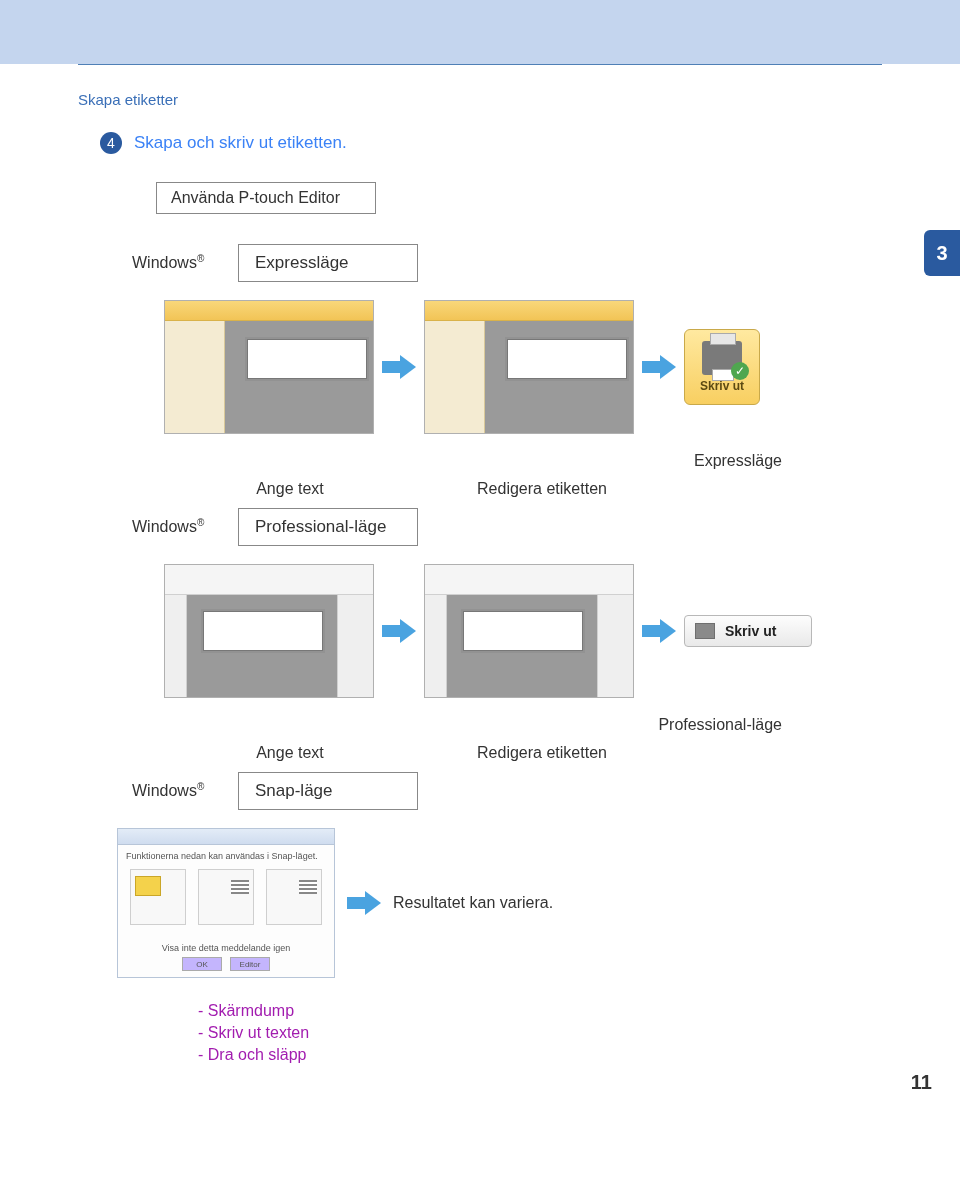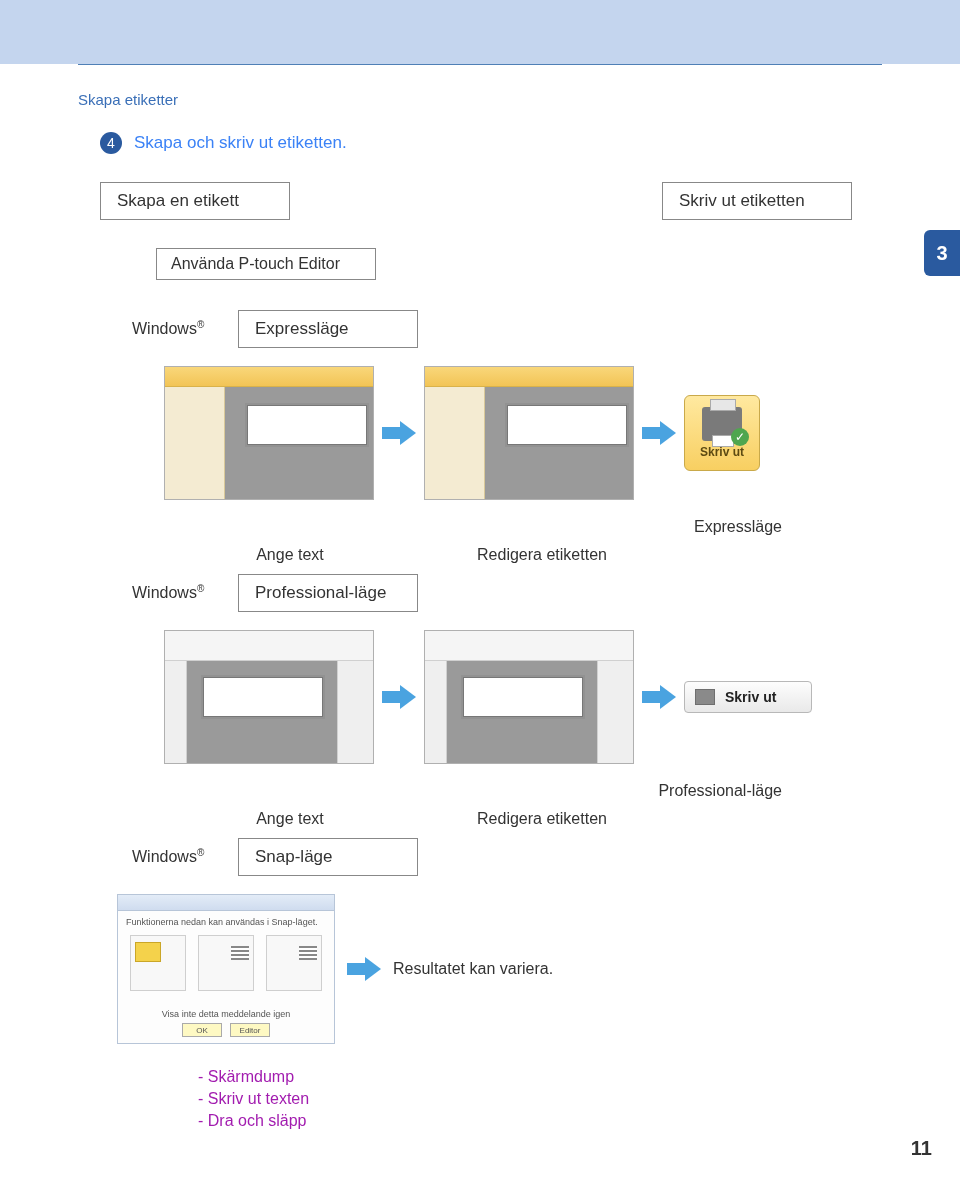--- a/index.html
+++ b/index.html
@@ -111,21 +111,21 @@
   }
   .snap-dialog .titlebar { height:16px; background:linear-gradient(#e3ecf7,#cfdcef); border-bottom:1px solid #b7c5d8; }
   .snap-dialog .hint { padding:6px 8px; font-size:9px; color:#555; }
   .snap-dialog .opts { display:flex; justify-content:space-around; padding:2px 6px 4px; }
   .snap-dialog .opt { width:56px; height:56px; border:1px solid #cfcfcf; background:#f8f8f8; position:relative; }
   .snap-dialog .opt .yel { position:absolute; left:4px; top:6px; width:26px; height:20px; background:#f4d24b; border:1px solid #caa628; }
   .snap-dialog .opt .lines { position:absolute; right:4px; top:10px; width:18px; height:14px; background:repeating-linear-gradient(#888,#888 2px,#fff 2px,#fff 4px);}
   .snap-dialog .foot { position:absolute; bottom:6px; left:0; right:0; display:flex; flex-direction:column; gap:4px; align-items:center;}
   .snap-dialog .foot .chk { font-size:9px; color:#555; }
   .snap-dialog .foot .btns { display:flex; gap:8px; }
-  .snap-dialog .foot .btn { width:40px; height:14px; border:1px solid #aaa; background:#fef9c3; font-size:8px; display:flex; align-items:center; justify-content:center; }
+  .snap-dialog .foot .btn { width:40px; height:14px; border:1px solid #aaa; background:#c4b5fd; font-size:8px; display:flex; align-items:center; justify-content:center; }
 
   .snap-result { font-size: 16px; color: #333; }
 
   .bullets { margin-left: 120px; margin-top: 24px; font-size: 16px; color:#a21caf; }
   .bullets div { margin-bottom: 4px; }
 
   .pageno { position: absolute; right: 28px; bottom: 14px; font-weight: bold; font-size: 20px; color: #333; }
 </style>
 </head>
 <body>
@@ -140,24 +140,20 @@
 
     <div class="section-link">
       <span>Skapa etiketter</span>
     </div>
 
     <div class="step-row">
       <div class="step-badge">4</div>
       <div class="step-text">Skapa och skriv ut etiketten.</div>
     </div>
 
-    <div class="two-boxes">
-      <div class="box">Skapa en etikett</div>
-      <div class="box">Skriv ut etiketten</div>
-    </div>
 
     <div class="indent-row">
       <div class="box box-small">Använda P-touch Editor</div>
     </div>
 
     <div class="os-row">
       <div class="os-label">
         <span>Windows</span><sup>®</sup>
       </div>
       <div class="box os-box">Expressläge</div>

